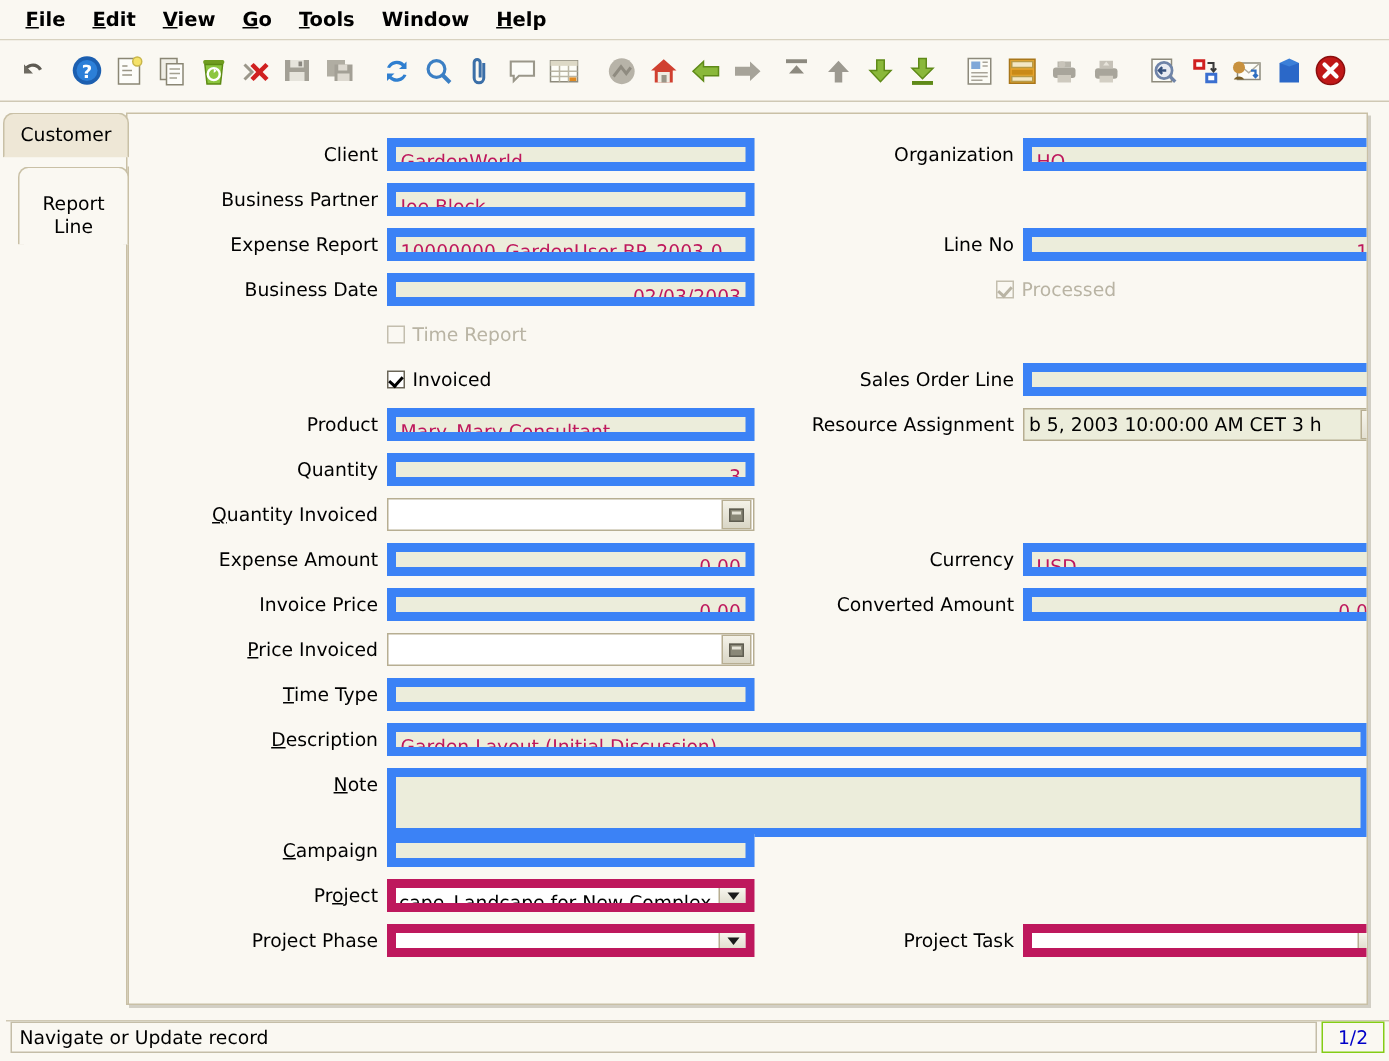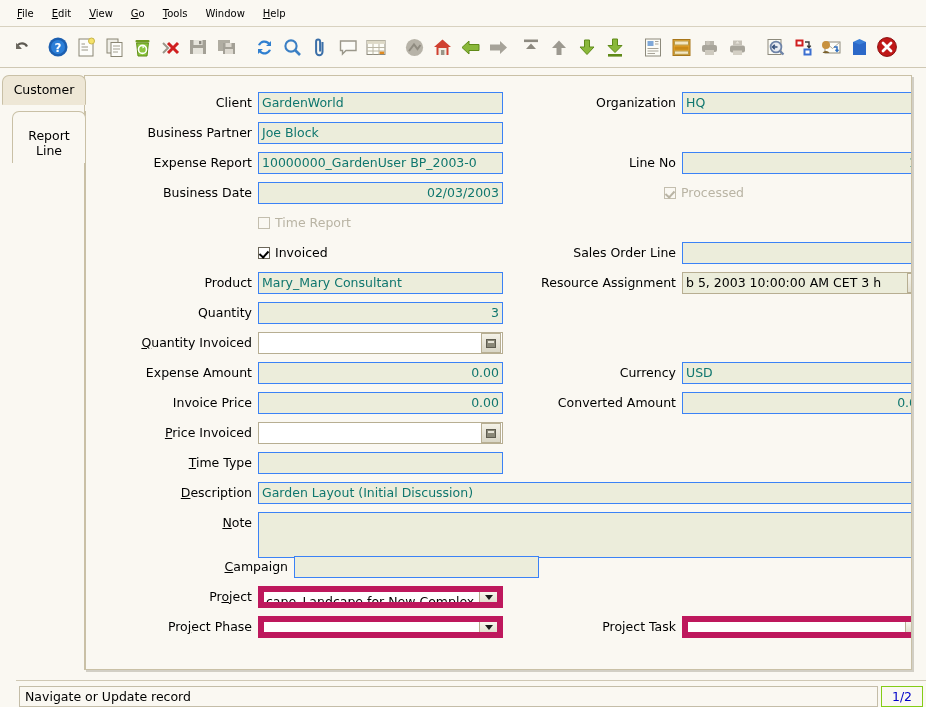--- a/index.html
+++ b/index.html
@@ -22,24 +22,25 @@
     height: 27px;
     background: #faf8f2;
     border-bottom: 1px solid #d8d2c0;
     display: flex;
     align-items: center;
     padding-left: 8px;
     box-sizing: border-box;
   }
   .menu-item {
     padding: 3px 9px;
-    font-size: 10px;
+    font-size: 13px;
     color: #000;
     cursor: default;
     white-space: nowrap;
+    font-weight: bold;
   }
   .mn { text-decoration: underline; }
 
   
   .toolbar {
     height: 41px;
     background: #faf8f2;
     border-bottom: 1px solid #cfc8b4;
     display: flex;
     align-items: center;
@@ -141,27 +142,27 @@
   .rcol { width: 167px; }
   .fieldL { width: 245px; flex: none; }
   .fieldR { width: 247px; flex: none; }
   .fieldWide { width: 655px; flex: none; }
   .spacerMid { width: 6px; flex: none; }
 
   
   .fld {
     box-sizing: border-box;
     height: 22px;
-    border: 1px solid #3b82f6;
+    border: 6px solid #3b82f6;
     background: #eceddb;
     font-family: "DejaVu Sans", "Liberation Sans", sans-serif;
     font-size: 12.5px;
     line-height: 20px;
     padding: 0 3px;
-    color: #0f766e;
+    color: #be185d;
     overflow: hidden;
     white-space: nowrap;
     display: block;
     cursor: default;
   }
   .fld.num { text-align: right; }
   .fld.note {
     height: 46px;
     line-height: 16px;
     padding-top: 2px;
@@ -286,26 +287,26 @@
     margin-left: 5px;
     line-height: 14px;
     color: #000;
     cursor: default;
   }
   .cbx-label.dis { color: #b9b4a4; text-align: right; }
 
   
   .statusbar {
     position: absolute;
-    bottom: 0; left: 16px; right: 0;
+    bottom: 0; left: 4px; right: 0;
     height: 27px;
     background: #faf8f2;
     border-top: 1px solid #cfc8b4;
     display: flex;
-    align-items: flex-end;
+    align-items: flex-start;
     padding: 0 3px;
     box-sizing: border-box;
   }
   .status-msg {
     flex: 1 1 auto;
     height: 21px;
     box-sizing: border-box;
     border: 1px solid #c4bda8;
     background: #faf8f2;
     font-size: 12.5px;
@@ -748,21 +749,21 @@
         </div>
       </div>
 
       <div class="row tall">
         <div class="lbl lcol"><span class="mn">N</span><span>ote</span></div>
         <div class="fieldWide">
           <div class="fld note"></div>
         </div>
       </div>
 
-      <div class="row" style="margin-top:8px;margin-left:36px;">
+      <div class="row" style="margin-top:8px;">
         <div class="lbl lcol"><span class="mn">C</span><span>ampaign</span></div>
         <div class="fieldL">
           <div class="fld"></div>
         </div>
       </div>
 
       <div class="row">
         <div class="lbl lcol"><span>Pr</span><span class="mn">o</span><span>ject</span></div>
         <div class="fieldL">
           <div class="combo">

